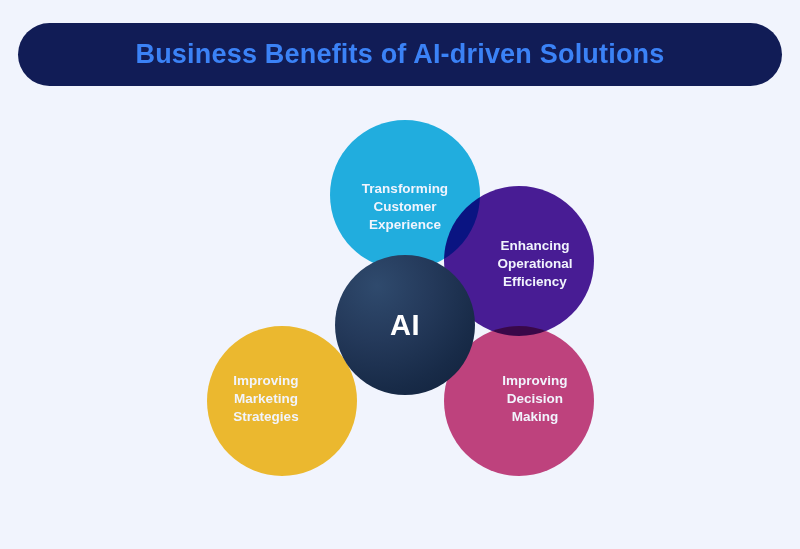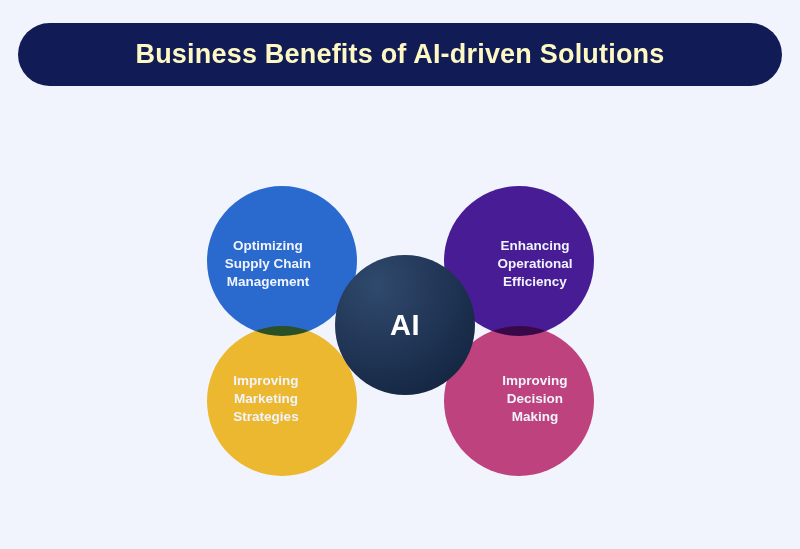--- a/index.html
+++ b/index.html
@@ -130,48 +130,48 @@
     font-size: 29px;
     font-weight: bold;
     letter-spacing: 0.5px;
     line-height: 1;
   }
 </style>
 </head>
 <body style="background-color: rgb(241, 244, 253);">
 
 <div id="title-banner" style="background-color: rgb(17, 28, 86);">
-  <div id="title-text" style="color: #fef9c3;">Business Benefits of AI-driven Solutions</div>
+  <div id="title-text" style="color: #3b82f6;">Business Benefits of AI-driven Solutions</div>
 </div>
 
 <div id="diagram">
 
+  <div class="petal" id="petal-customer-experience" style="background-color: rgb(34, 181, 224);">
+    <div class="petal-label">Transforming
+Customer
+Experience</div>
+  </div>
 
   <div class="petal" id="petal-operational-efficiency" style="background-color: #4c1d95;">
     <div class="petal-label">Enhancing
 Operational
 Efficiency</div>
   </div>
 
   <div class="petal" id="petal-decision-making" style="background-color: rgb(201, 69, 126);">
     <div class="petal-label">Improving
 Decision
 Making</div>
   </div>
 
 
   <div class="petal" id="petal-marketing-strategies" style="background-color: rgb(249, 193, 47);">
     <div class="petal-label">Improving
 Marketing
 Strategies</div>
   </div>
 
-  <div class="petal" id="petal-supply-chain" style="background-color: rgb(44, 111, 209);">
-    <div class="petal-label">Optimizing
-Supply Chain
-Management</div>
-  </div>
 
   <div id="center-hub">
     <div id="center-hub-label" style="color: rgb(255, 255, 255);">AI</div>
   </div>
 
 </div>
 
 </body></html>

